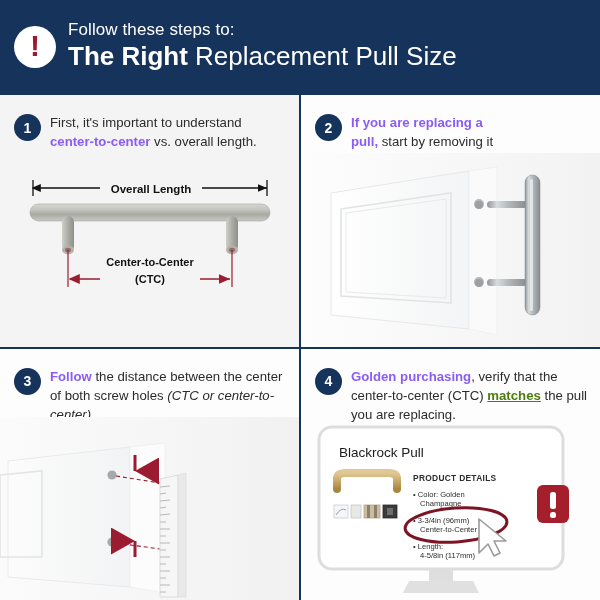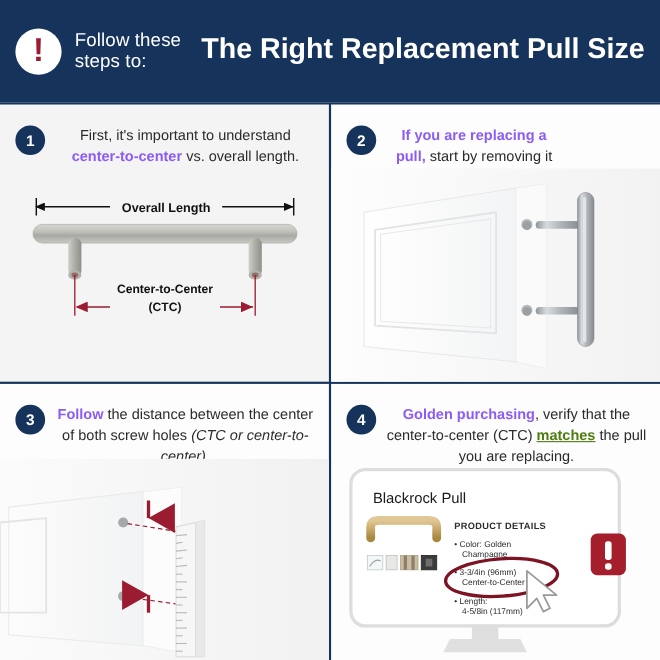--- a/index.html
+++ b/index.html
@@ -31,31 +31,31 @@
     margin-right:12px;
   }
   .alert-circle .bang{
     color:#9b1b30;
     font-size:30px;
     font-weight:bold;
     line-height:1;
     font-family:"Liberation Sans", sans-serif;
     margin-top:-2px;
   }
-  .header-text{display:flex;flex-direction:row;justify-content:center;}
+  .header-text{display:flex;flex-direction:column;justify-content:center;}
   .head-kicker{
     color:#ffffff;font-size:17px;font-weight:normal;
     letter-spacing:.1px;line-height:1.1;
   }
   .head-title{
     color:#ffffff;font-size:26px;line-height:1.15;margin-top:2px;
     white-space:nowrap;
   }
   .head-title .light{font-weight:bold;}
-  .head-title .bold{font-weight:bold;}
+  .head-title .bold{font-weight:normal;}
 
   
   .grid{
     position:relative;
     height:507px;
     display:grid;
     grid-template-columns:1fr 1fr;
     grid-template-rows:1fr 1fr;
     background:#16335c;
     gap:2px;
@@ -79,21 +79,21 @@
     width:27px;height:27px;flex:0 0 27px;
     border-radius:50%;
     background:#16335c;
     color:#fff;
     font-size:14px;font-weight:bold;
     display:flex;align-items:center;justify-content:center;
     margin-right:9px;
     margin-top:1px;
   }
   .step-text{
-    font-size:13.2px;line-height:1.47;color:#2b2b2b;text-align:center;
+    font-size:13.2px;line-height:1.47;color:#2b2b2b;
   }
   .step-text .hl{color:#8b5cf6;font-weight:bold;}
   .step-text .hl-u{color:#4d7c0f;font-weight:bold;text-decoration:underline;}
   .step-text .it{font-style:italic;}
 
   
   .diagram1{position:absolute;left:0;top:76px;width:297px;height:175px;}
 
   
   .img2{position:absolute;left:0;top:58px;width:300px;height:195px;}

